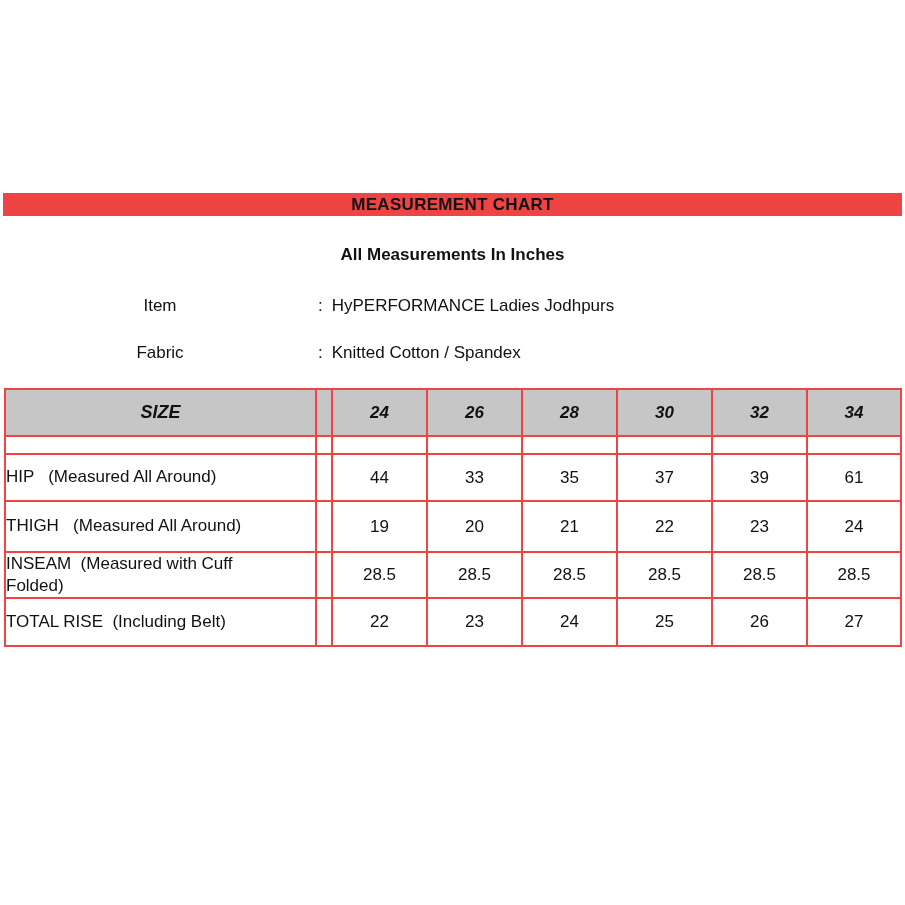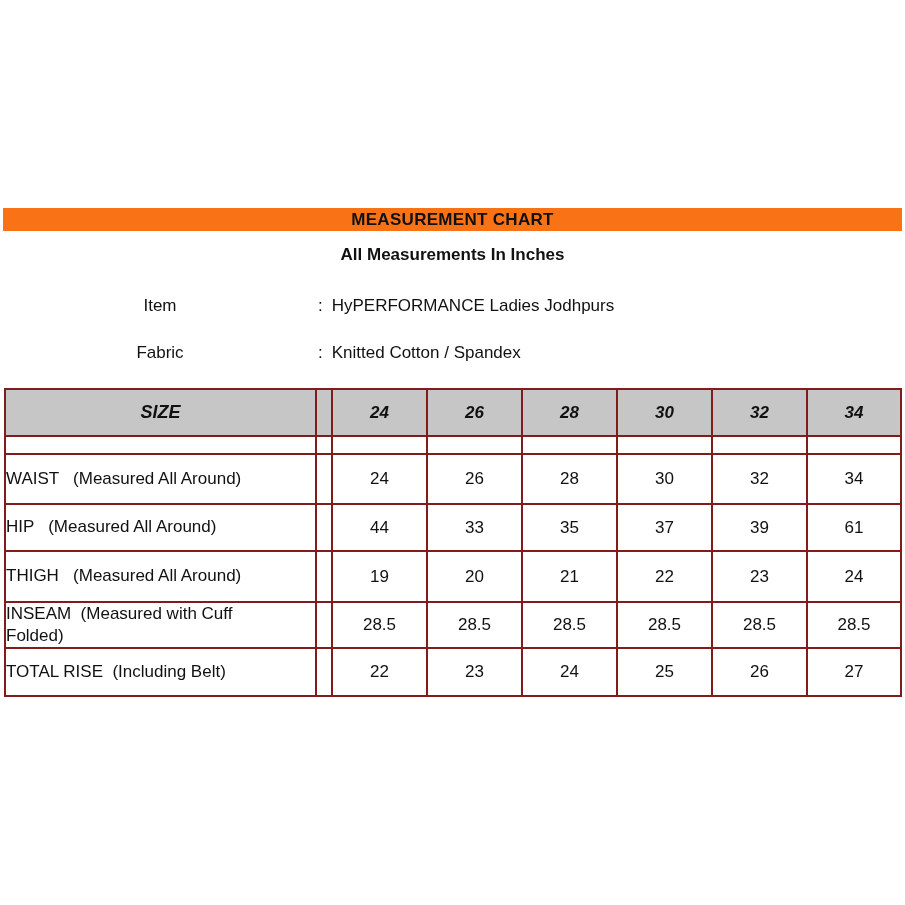--- a/index.html
+++ b/index.html
@@ -10,25 +10,25 @@
   body {
     width: 905px;
     height: 905px;
     position: relative;
     font-family: "Liberation Sans", sans-serif;
     color: #111111;
     overflow: hidden;
   }
   .header-bar {
     position: absolute;
-    top: 208px;
+    top: 193px;
     left: 3px;
     width: 899px;
     height: 23px;
-    background: #f97316;
+    background: #ef4444;
     display: flex;
     align-items: center;
     justify-content: center;
     font-weight: bold;
     font-size: 17px;
     letter-spacing: 0.3px;
   }
   .subtitle {
     position: absolute;
     top: 245px;
@@ -64,21 +64,21 @@
     position: absolute;
     left: 4px;
     top: 388px;
     width: 896px;
     border-collapse: collapse;
     table-layout: fixed;
     font-size: 17px;
   }
   table.size-chart th,
   table.size-chart td {
-    border: 2px solid #7f1d1d;
+    border: 2px solid #ef4444;
     padding: 0;
     vertical-align: middle;
   }
   tr.header-row { height: 47px; }
   tr.header-row th {
     background: #c6c6c6;
     font-weight: bold;
     font-style: italic;
     text-align: center;
   }
@@ -150,30 +150,20 @@
     <tr class="thin-row">
       <td></td>
       <td></td>
       <td></td>
       <td></td>
       <td></td>
       <td></td>
       <td></td>
       <td></td>
     </tr>
-    <tr class="r-waist">
-      <td class="label-cell"><span class="label-text">WAIST   (Measured All Around)</span></td>
-      <td></td>
-      <td class="val">24</td>
-      <td class="val">26</td>
-      <td class="val">28</td>
-      <td class="val">30</td>
-      <td class="val">32</td>
-      <td class="val">34</td>
-    </tr>
     <tr class="r-hip">
       <td class="label-cell"><span class="label-text">HIP   (Measured All Around)</span></td>
       <td></td>
       <td class="val">44</td>
       <td class="val">33</td>
       <td class="val">35</td>
       <td class="val">37</td>
       <td class="val">39</td>
       <td class="val">61</td>
     </tr>

